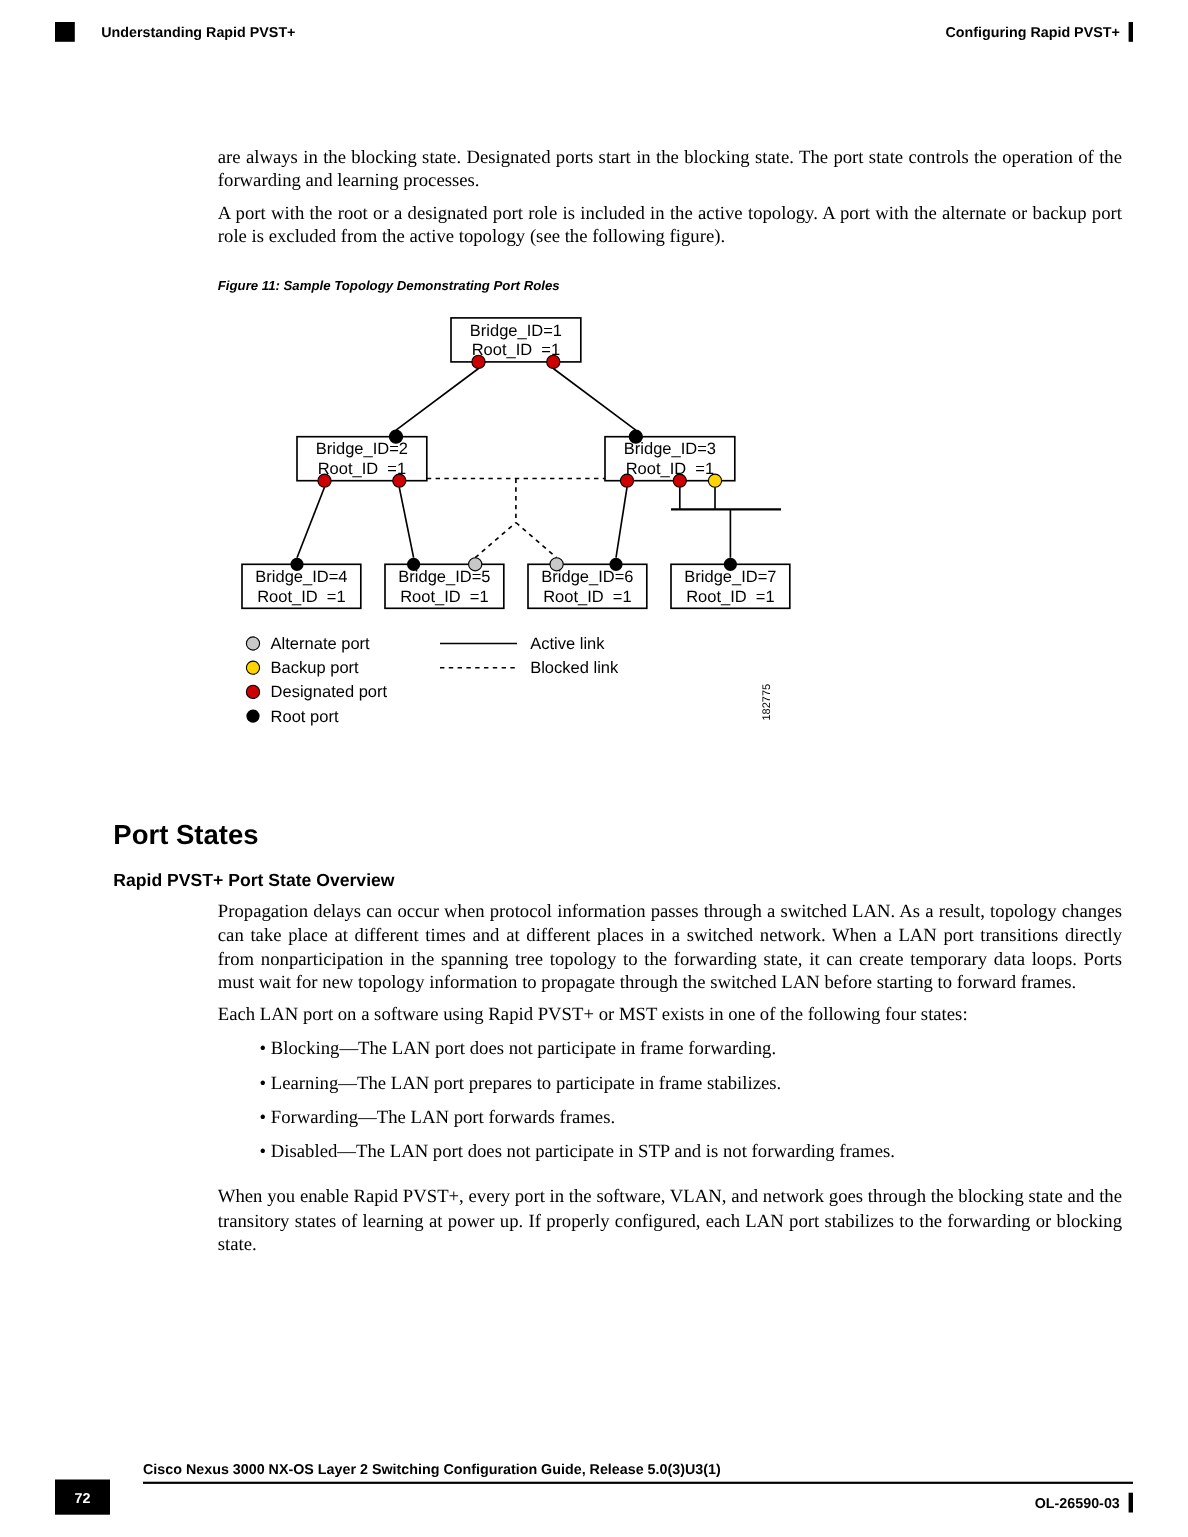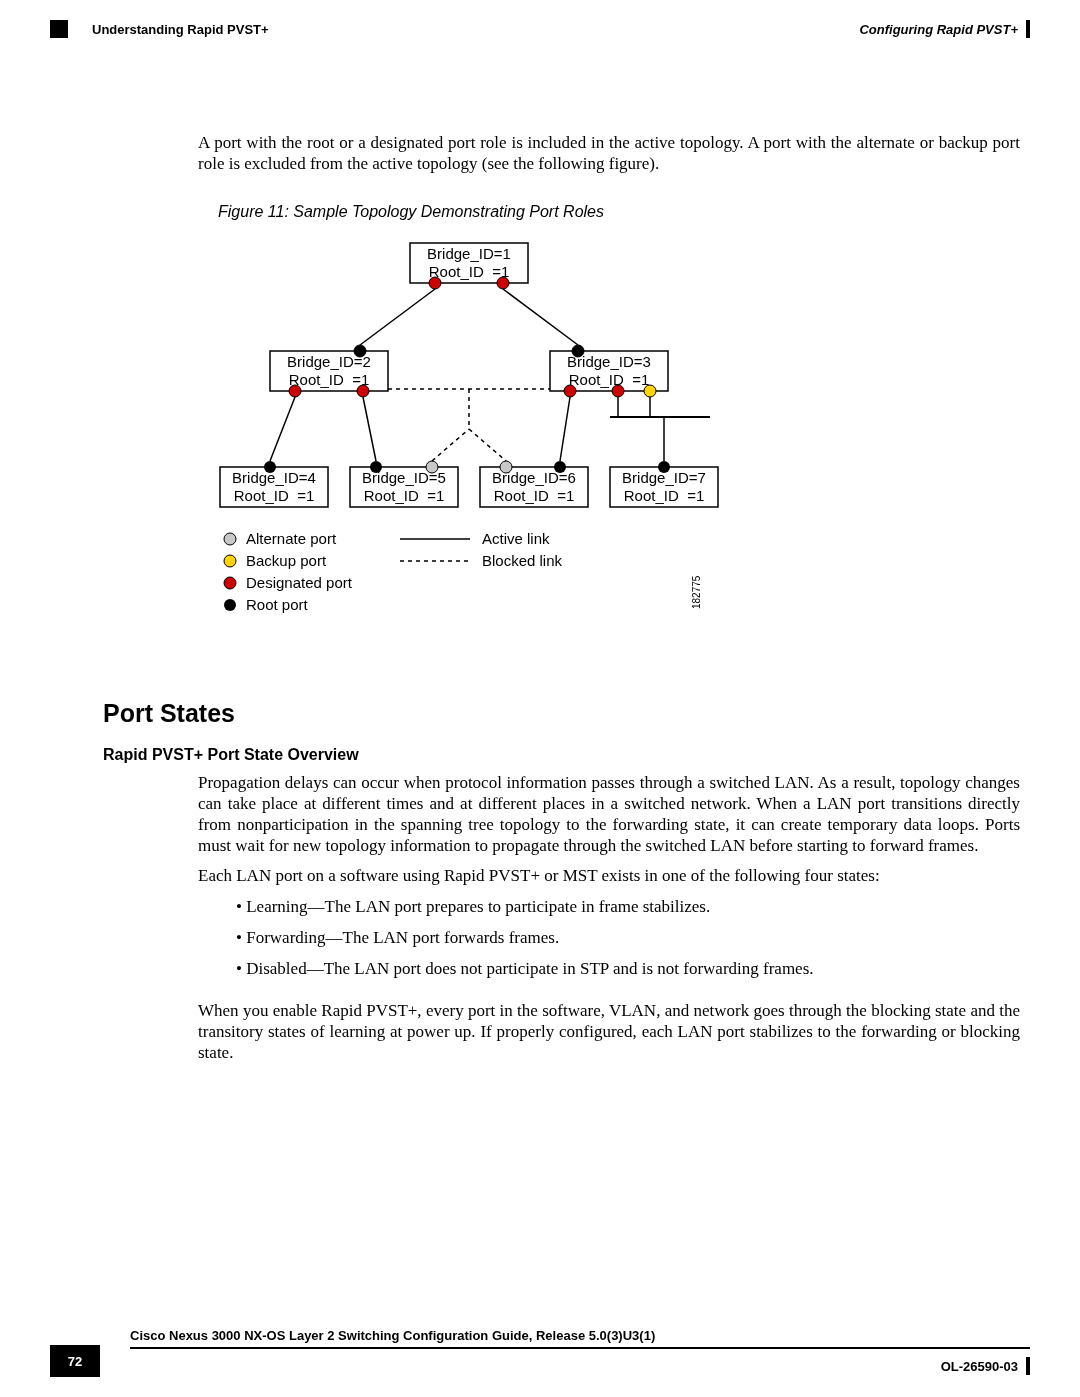--- a/index.html
+++ b/index.html
@@ -38,43 +38,41 @@
   }
   .header-right {
     margin-left: auto;
     display: flex;
     align-items: center;
   }
   .header-chapter {
     font-family: Arial, Helvetica, sans-serif;
     font-weight: bold;
     font-size: 13px;
-    font-style: italic;
   }
 
   .content {
     position: absolute;
     top: 132px;
     left: 198px;
     right: 60px;
   }
   .para {
     font-size: 17px;
     line-height: 1.25;
     text-align: justify;
     margin-bottom: 8px;
   }
   .figure-caption {
     font-family: Arial, Helvetica, sans-serif;
-    font-weight: normal;
+    font-weight: bold;
     font-style: italic;
-    font-size: 16px;
+    font-size: 12px;
     margin-top: 28px;
     margin-bottom: 18px;
-    margin-left: 20px;
   }
 
   
   .diagram-wrap {
     width: 520px;
     height: 418px;
     position: relative;
     margin-left: 12px;
   }
   .diagram-wrap svg { position: absolute; top: 0; left: 0; }
@@ -166,20 +164,21 @@
 <div class="header-bar">
   <div class="header-left-block"></div>
   <span class="header-section">Understanding Rapid PVST+</span>
   <div class="header-right">
     <span class="header-chapter">Configuring Rapid PVST+</span>
     <div class="header-right-block"></div>
   </div>
 </div>
 
 <div class="content">
+  <p class="para">are always in the blocking state. Designated ports start in the blocking state. The port state controls the operation of the forwarding and learning processes.</p>
   <p class="para">A port with the root or a designated port role is included in the active topology. A port with the alternate or backup port role is excluded from the active topology (see the following figure).</p>
 
   <div class="figure-caption">Figure 11: Sample Topology Demonstrating Port Roles</div>
 
   <div class="diagram-wrap">
     <svg width="520" height="418" viewBox="0 0 520 418">
 
       <g>
         <rect x="200" y="4" width="118" height="40" fill="#fff" stroke="#000" stroke-width="1.5"></rect>
         <text x="259" y="20" font-family="Arial" font-size="15" text-anchor="middle">Bridge_ID=1</text>
@@ -284,20 +283,21 @@
     </svg>
   </div>
 
   <div class="h2">Port States</div>
   <div class="h3">Rapid PVST+ Port State Overview</div>
 
   <p class="para">Propagation delays can occur when protocol information passes through a switched LAN. As a result, topology changes can take place at different times and at different places in a switched network. When a LAN port transitions directly from nonparticipation in the spanning tree topology to the forwarding state, it can create temporary data loops. Ports must wait for new topology information to propagate through the switched LAN before starting to forward frames.</p>
   <p class="para">Each LAN port on a software using Rapid PVST+ or MST exists in one of the following four states:</p>
 
   <div class="bullets">
+    <div class="bi">Blocking—The LAN port does not participate in frame forwarding.</div>
     <div class="bi">Learning—The LAN port prepares to participate in frame stabilizes.</div>
     <div class="bi">Forwarding—The LAN port forwards frames.</div>
     <div class="bi">Disabled—The LAN port does not participate in STP and is not forwarding frames.</div>
   </div>
 
   <p class="para">When you enable Rapid PVST+, every port in the software, VLAN, and network goes through the blocking state and the transitory states of learning at power up. If properly configured, each LAN port stabilizes to the forwarding or blocking state.</p>
 </div>
 
 <div class="footer-bar">
   <div class="footer-title">Cisco Nexus 3000 NX-OS Layer 2 Switching Configuration Guide, Release 5.0(3)U3(1)</div>

